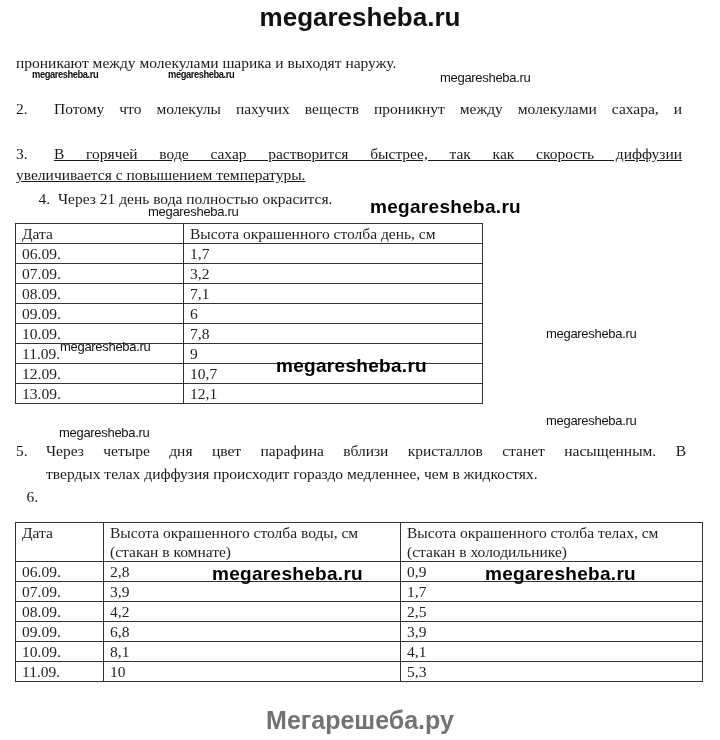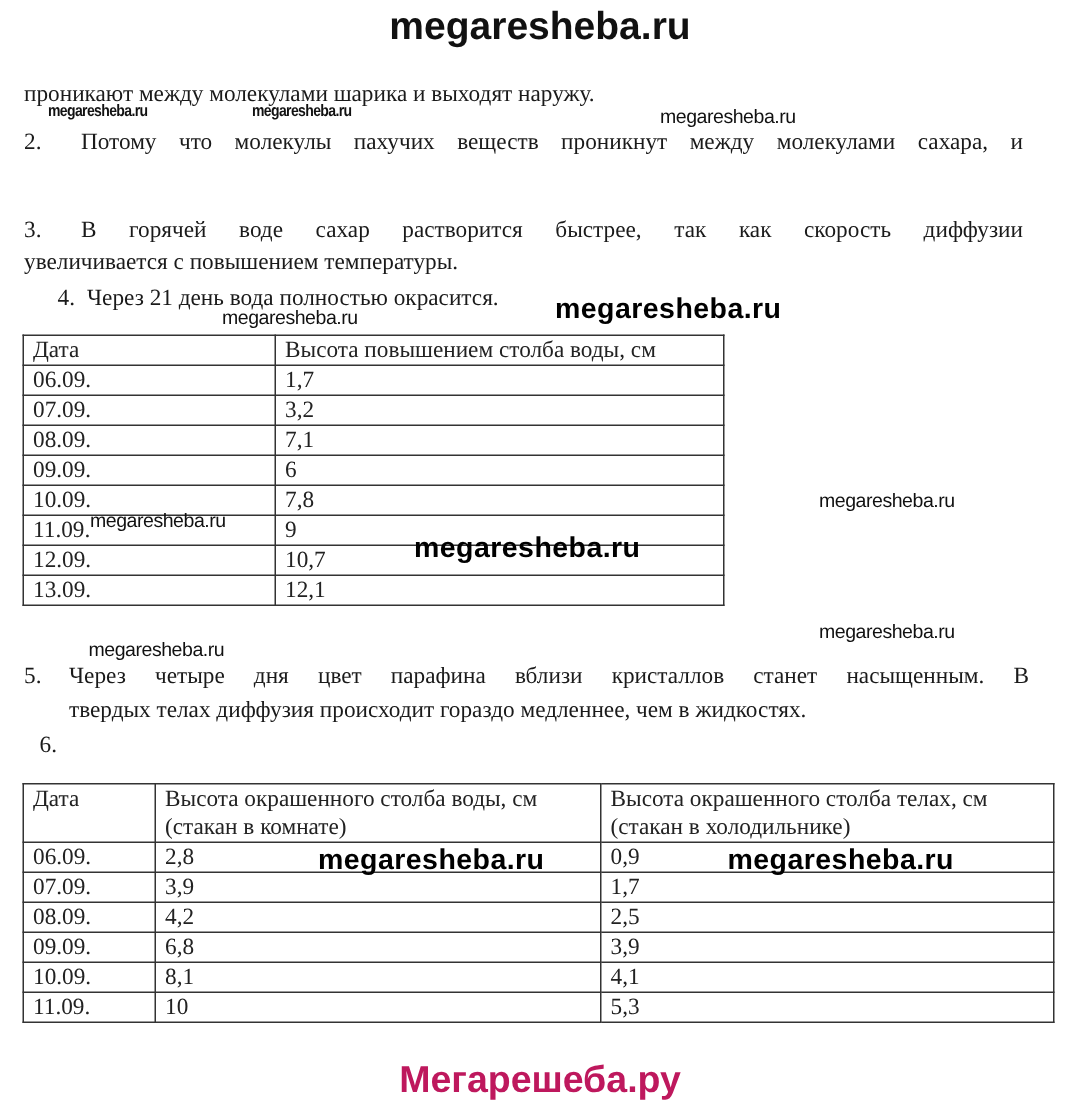--- a/index.html
+++ b/index.html
@@ -6,21 +6,21 @@
     body {
       width: 720px; height: 740px; position: relative; overflow: hidden;
       font-family: "Liberation Serif", serif; color: #1a1a1a;
     }
     .site-title {
       position: absolute; left: 0; width: 720px; top: 2px; text-align: center;
       font-family: "Liberation Sans", sans-serif; font-weight: bold; font-size: 26px; color: #111;
     }
     .footer-title {
       position: absolute; left: 0; width: 720px; top: 706px; text-align: center;
-      font-family: "Liberation Sans", sans-serif; font-weight: bold; font-size: 25px; color: #be185d;
+      font-family: "Liberation Sans", sans-serif; font-weight: bold; font-size: 25px; color: #737373;
     }
     .para {
       position: absolute; left: 16px; width: 666px; font-size: 15.5px; line-height: 21px;
       text-align: justify; text-align-last: auto;
     }
     .para .num { display: inline-block; width: 30px; text-align: right; margin-right: 8px; }
     .justify-line { text-align: justify; text-align-last: justify; }
     .item-hang { position: absolute; left: 46px; font-size: 15.5px; line-height: 22px; width: 640px; }
     .item-hang .num { position: absolute; left: -30px; width: 22px; text-align: right; }
     .wm-small {
@@ -45,38 +45,38 @@
   </style>
 </head>
 <body>
 
 <div class="site-title">megaresheba.ru</div>
 
 <div class="para" style="top:52px;">
   <div>проникают между молекулами шарика и выходят наружу.</div>
 </div>
 
-<div class="para" style="top:84px;">
+<div class="para" style="top:98px;">
   <div class="justify-line"><span class="num">2.</span><span>Потому что молекулы пахучих веществ проникнут между молекулами сахара, и</span></div>
 </div>
 
-<div class="para" style="top:143px;">
+<div class="para" style="top:143px;text-decoration:underline;">
   <div class="justify-line"><span class="num">3.</span><span>В горячей воде сахар растворится быстрее, так как скорость диффузии</span></div>
   <div>увеличивается с повышением температуры.</div>
 </div>
 
 <div class="para" style="top:188px;">
   <div><span class="num" style="width:34px;">4.</span><span>Через 21 день вода полностью окрасится.</span></div>
 </div>
 
 <table class="data" style="left:15px; top:223px; width:468px;">
   <tbody>
       <tr>
     <th style="width:155px;">Дата</th>
-    <th>Высота повышением столба воды, см</th>
+    <th>Высота окрашенного столба день, см</th>
   </tr>
   <tr>
         <td>06.09.</td>
         <td>1,7</td>
       </tr>
   <tr>
         <td>07.09.</td>
         <td>3,2</td>
       </tr>
   <tr>

